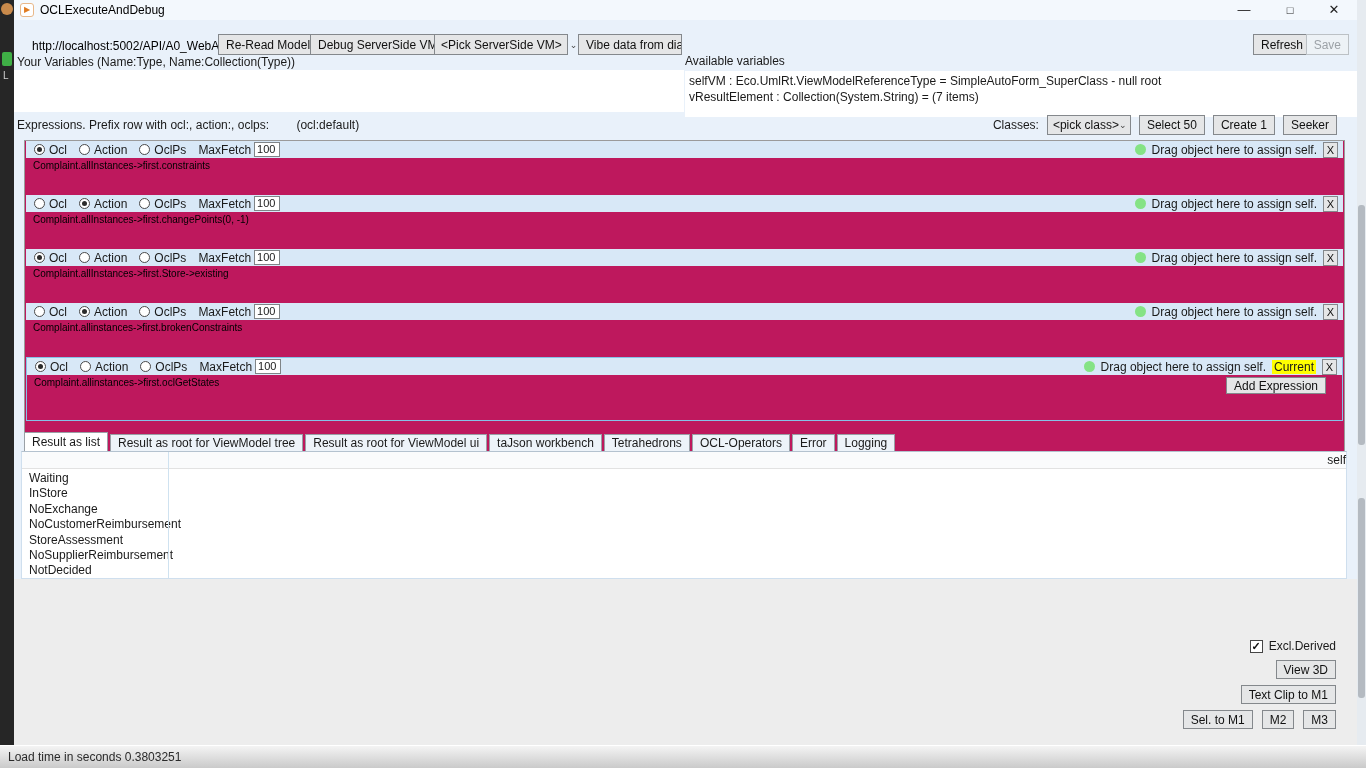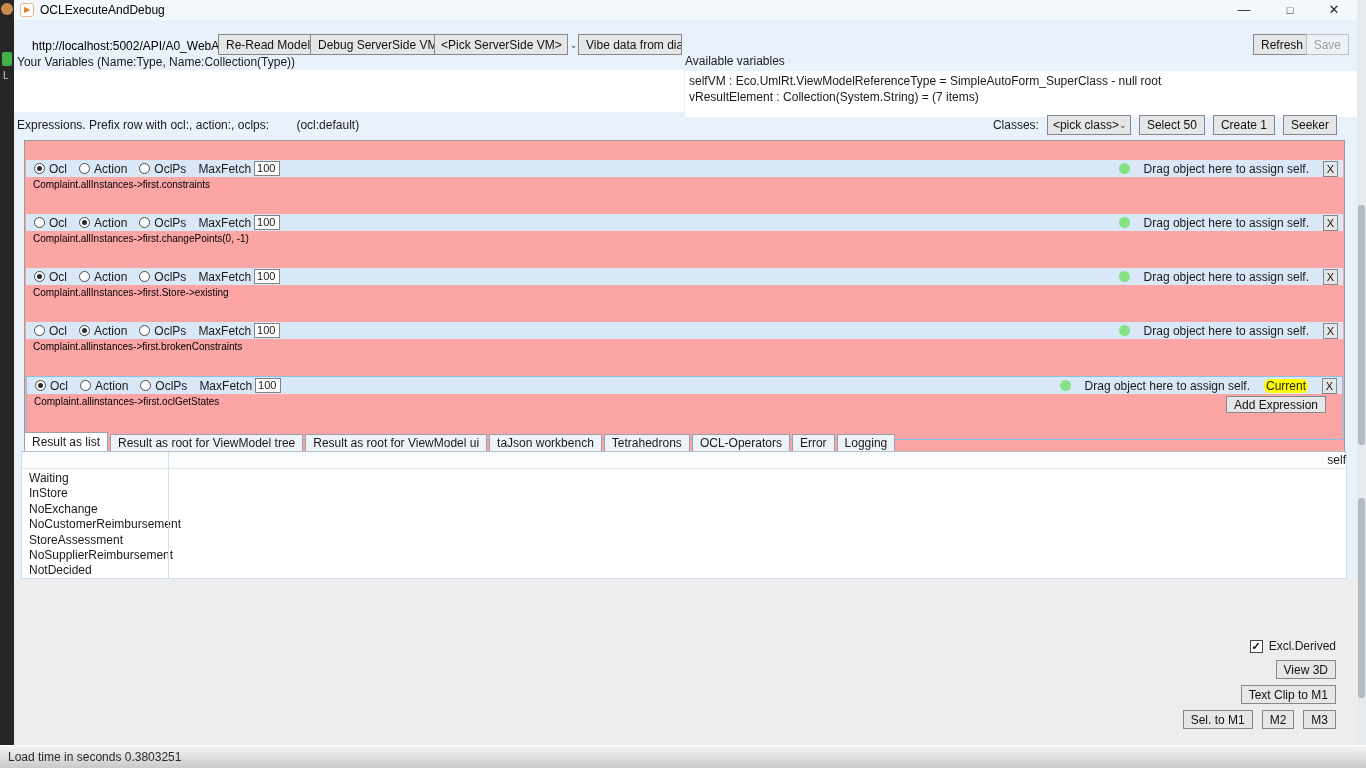--- a/index.html
+++ b/index.html
@@ -46,32 +46,32 @@
 
   
   .expr-header-label { position:absolute; left:3px; top:118px; }
   .expr-header-label .suffix { margin-left:24px; }
   .classes-row { position:absolute; right:20px; top:115px; display:flex; align-items:center; gap:8px; }
   .classes-row .btn { height:20px; }
   .combo-small { width:84px; justify-content:space-between; padding:0 5px; }
   .combo-small .arrow { font-size:9px; color:#444; }
 
   
-  .expr-panel { position:absolute; left:10px; top:140px; width:1321px; height:336px; background:#fca5a5; border:1px solid #9a9a9a; padding-top:19px; }
+  .expr-panel { position:absolute; left:10px; top:140px; width:1321px; height:336px; background:#be185d; border:1px solid #9a9a9a; padding-top:0; }
   .expr-row { height:54px; margin:0 1px; }
   .expr-row.current { height:64px; border:1px solid #86c2e8; }
   .radio-strip { display:flex; align-items:center; height:17px; background:#d8e8f7; padding-left:8px; }
   .radio { display:inline-flex; align-items:center; gap:4px; margin-right:12px; }
   .radio .circ { width:11px; height:11px; border-radius:50%; border:1px solid #4a4a4a; background:#fff; position:relative; }
   .radio.checked .circ::after { content:''; position:absolute; left:2px; top:2px; width:5px; height:5px; border-radius:50%; background:#2b2b2b; }
   .maxfetch-label { margin-right:3px; }
   .maxfetch-box { display:inline-block; width:26px; height:15px; border:1px solid #7f8487; background:#fff; font-size:11px; padding:0 2px; line-height:13px; }
-  .right-cluster { margin-left:auto; display:flex; align-items:center; gap:14px; margin-right:5px; }
+  .right-cluster { margin-left:auto; display:flex; align-items:center; gap:6px; margin-right:5px; }
   .green-dot { width:11px; height:11px; border-radius:50%; background:#85e385; }
-  .current-badge { background:#ffff00; padding:0 2px; display:none;border-radius:6px; }
+  .current-badge { background:#ffff00; padding:0 2px; display:none; }
   .expr-row.current .current-badge { display:inline-block; }
   .xbtn { width:15px; height:16px; padding:0; font-size:11px; }
   .expr-line { display:flex; align-items:flex-start; justify-content:space-between; padding:2px 6px 0 7px; }
   .expr-text { font-size:10px; color:#000; }
   .add-expr { display:none; height:17px; margin-right:10px; }
   .expr-row.current .add-expr { display:inline-flex; }
   .panel-actions { position:absolute; right:6px; bottom:3px; display:flex; gap:5px; }
   .panel-actions .btn { height:18px; }
 
   

